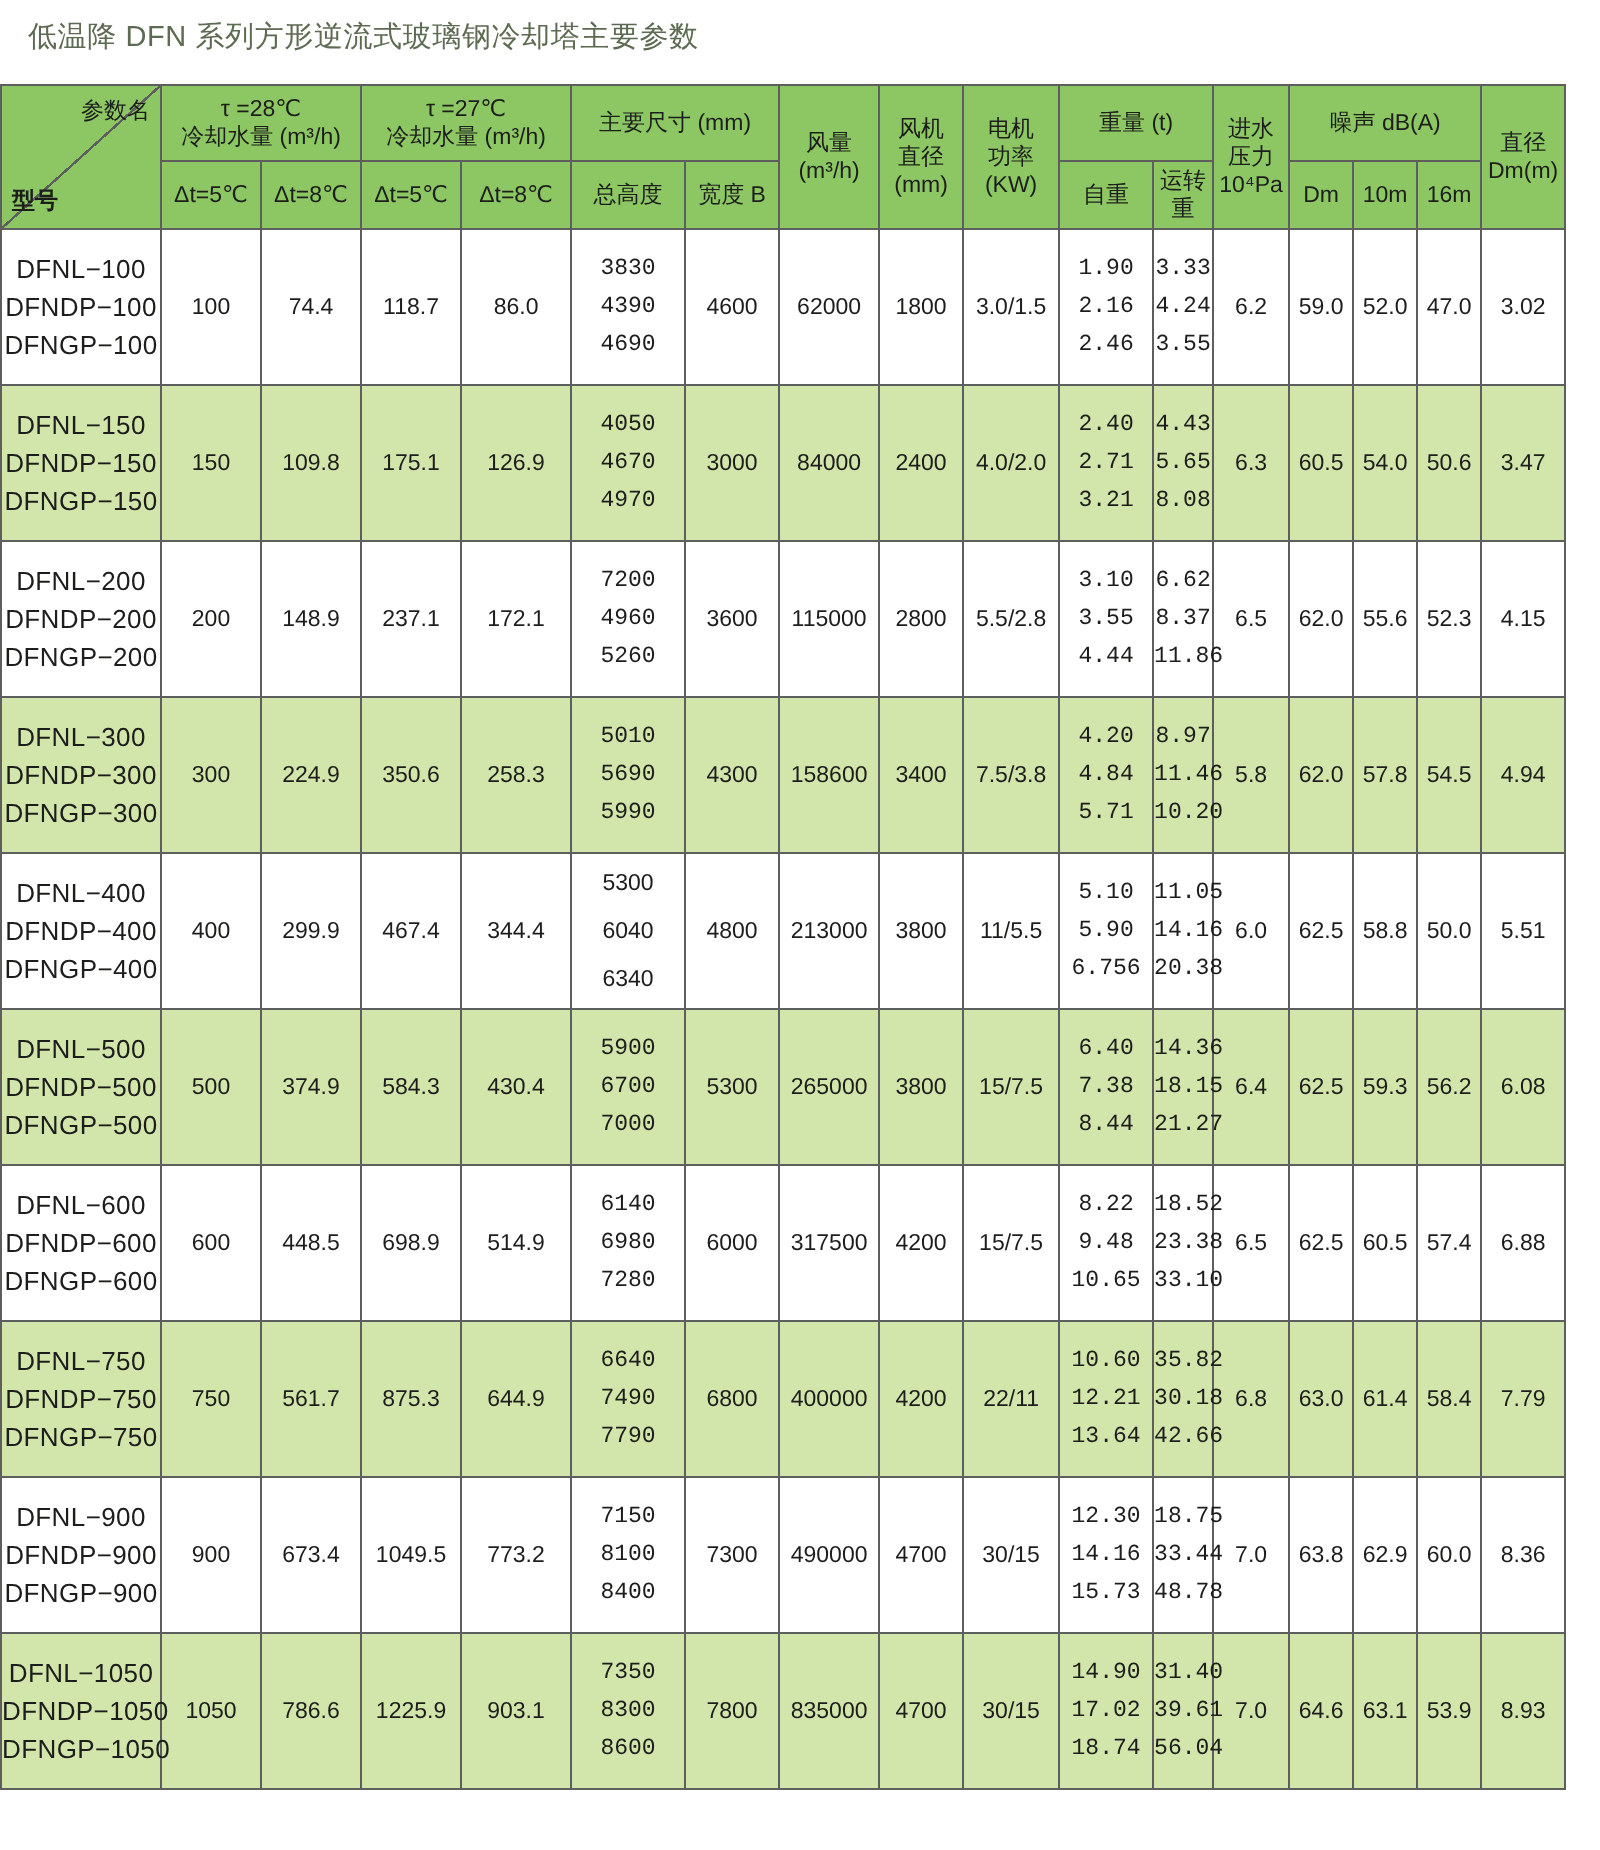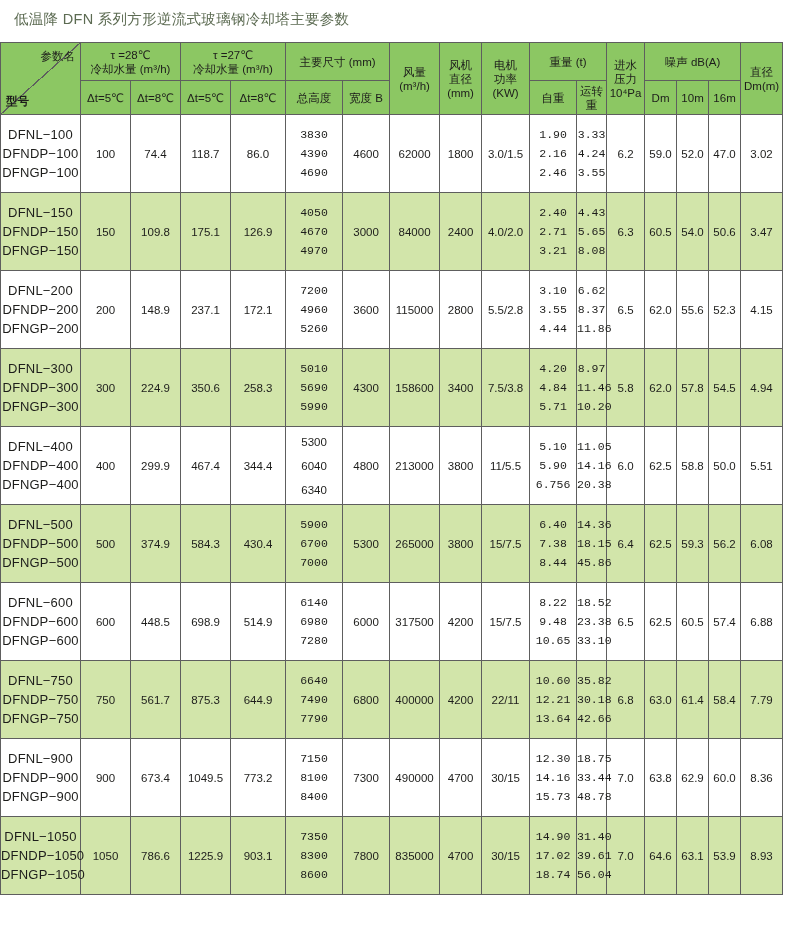--- a/index.html
+++ b/index.html
@@ -368,21 +368,21 @@
           <td>3800</td>
           <td>15/7.5</td>
           <td class="stack">
             <span class="cellline">6.40</span>
             <span class="cellline">7.38</span>
             <span class="cellline">8.44</span>
           </td>
           <td class="stack">
             <span class="cellline">14.36</span>
             <span class="cellline">18.15</span>
-            <span class="cellline">45.86</span>
+            <span class="cellline">21.27</span>
           </td>
           <td>6.4</td>
           <td>62.5</td>
           <td>59.3</td>
           <td>56.2</td>
           <td>6.08</td>
         </tr>
         <tr>
           <td class="model">
             <span class="cellline">DFNL−600</span>

